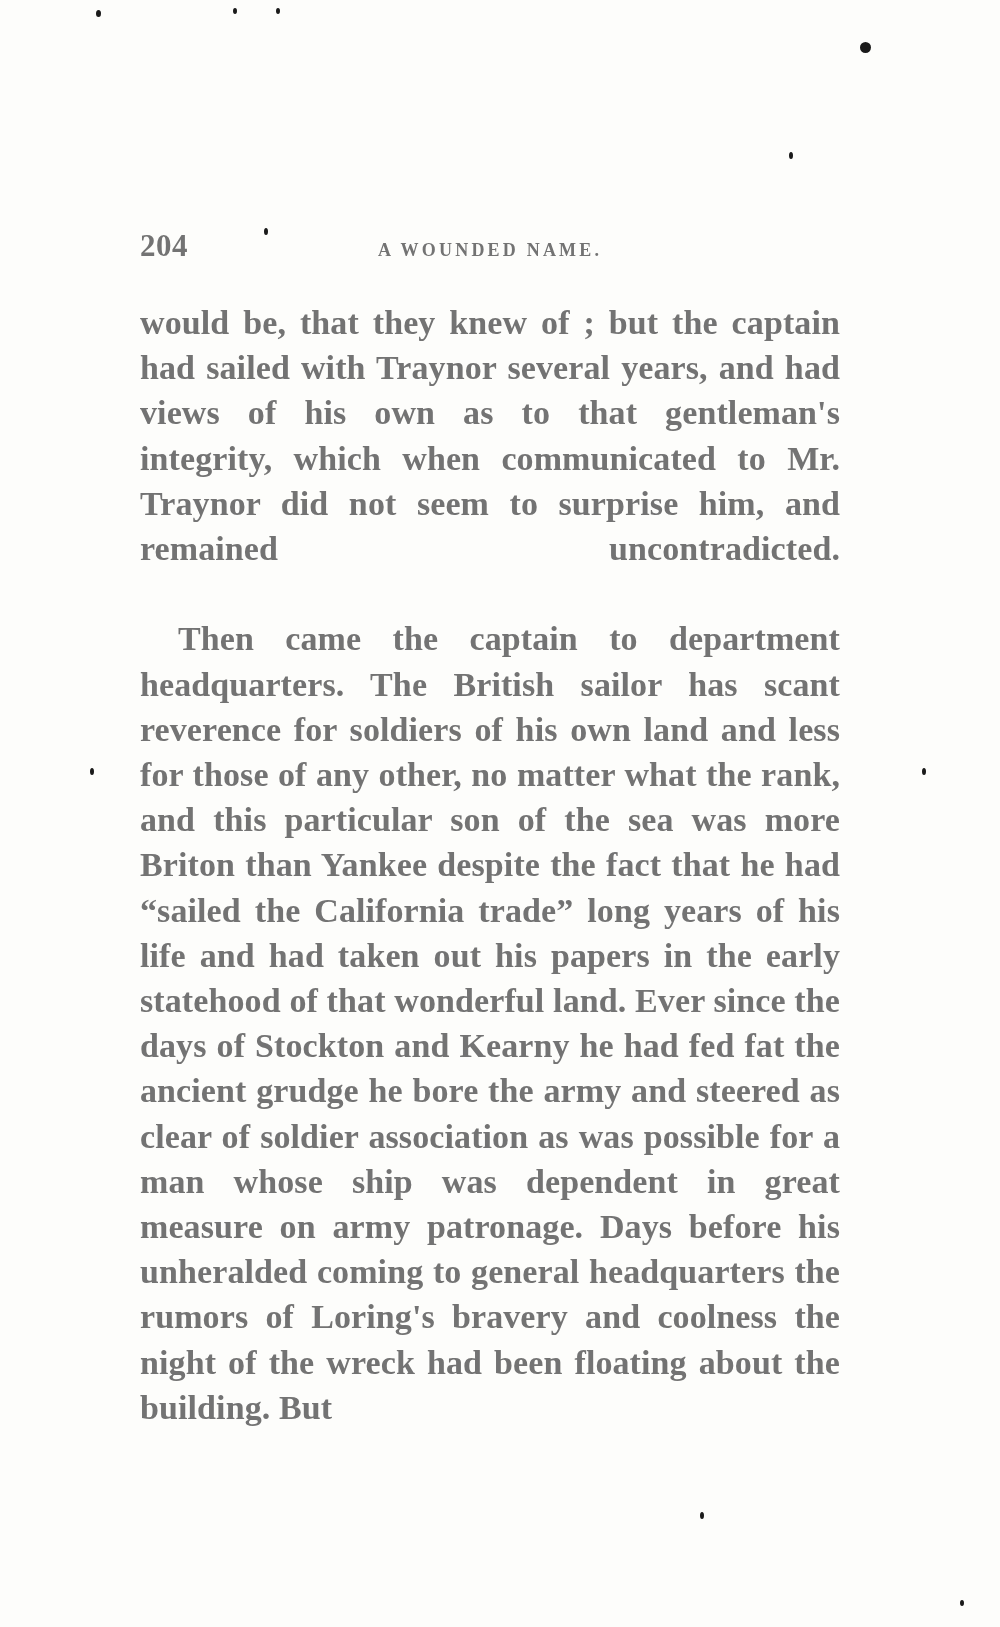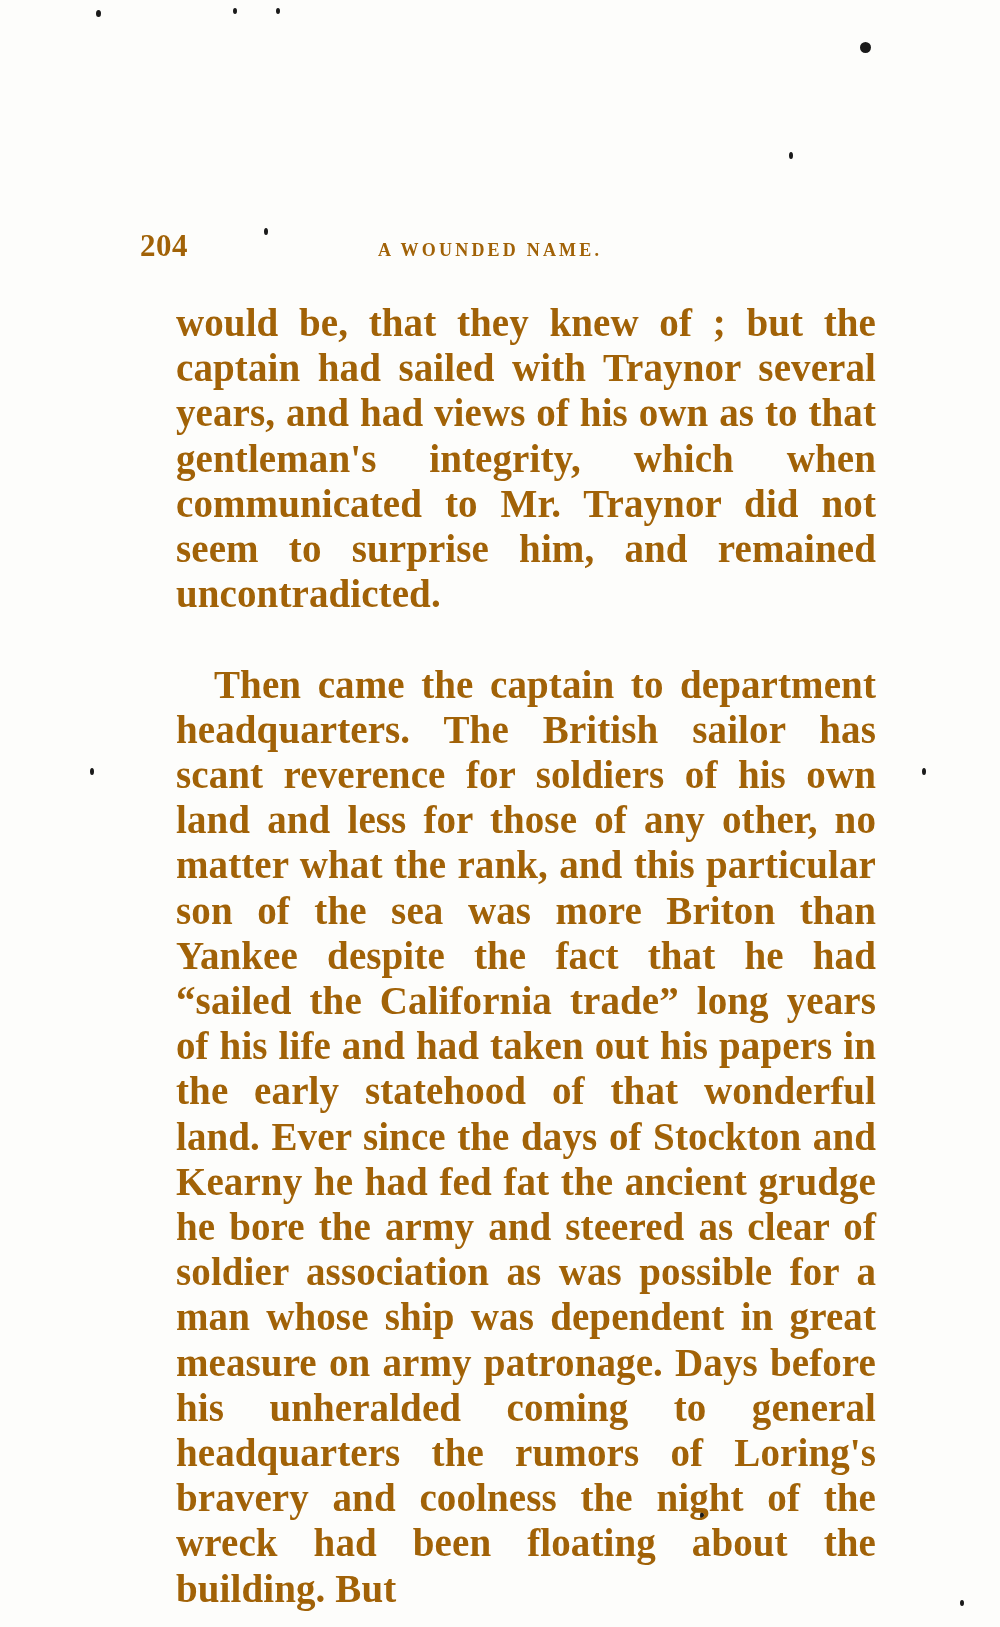--- a/index.html
+++ b/index.html
@@ -7,21 +7,21 @@
     padding: 0;
     background: #ffffff;
   }
   .page {
     position: relative;
     width: 1000px;
     height: 1627px;
     background: #fdfdfb;
     overflow: hidden;
     font-family: "Liberation Serif", serif;
-    color: #a16207;
+    color: #737373;
   }
   
   .speck {
     position: absolute;
     background: #1a1a1a;
     border-radius: 50%;
   }
   .speck.s1 { left: 96px;  top: 10px;  width: 5px; height: 7px; }
   .speck.s2 { left: 233px; top: 8px;   width: 4px; height: 6px; }
   .speck.s3 { left: 276px; top: 8px;   width: 4px; height: 6px; }
@@ -51,26 +51,25 @@
     font-size: 18px;
     font-weight: 700;
     letter-spacing: 3.2px;
   }
 
   .body-text {
     position: absolute;
     left: 140px;
     top: 300px;
     width: 700px;
-    font-size: 39px;
+    font-size: 34px;
     line-height: 45.2px;
     font-weight: 700;
     text-align: justify;
     letter-spacing: 0.1px;
-    margin-left: 36px;
   }
   .para {
     margin: 0;
   }
   .para + .para {
     text-indent: 38px;
   }
   
   .para {
     text-align: justify;

